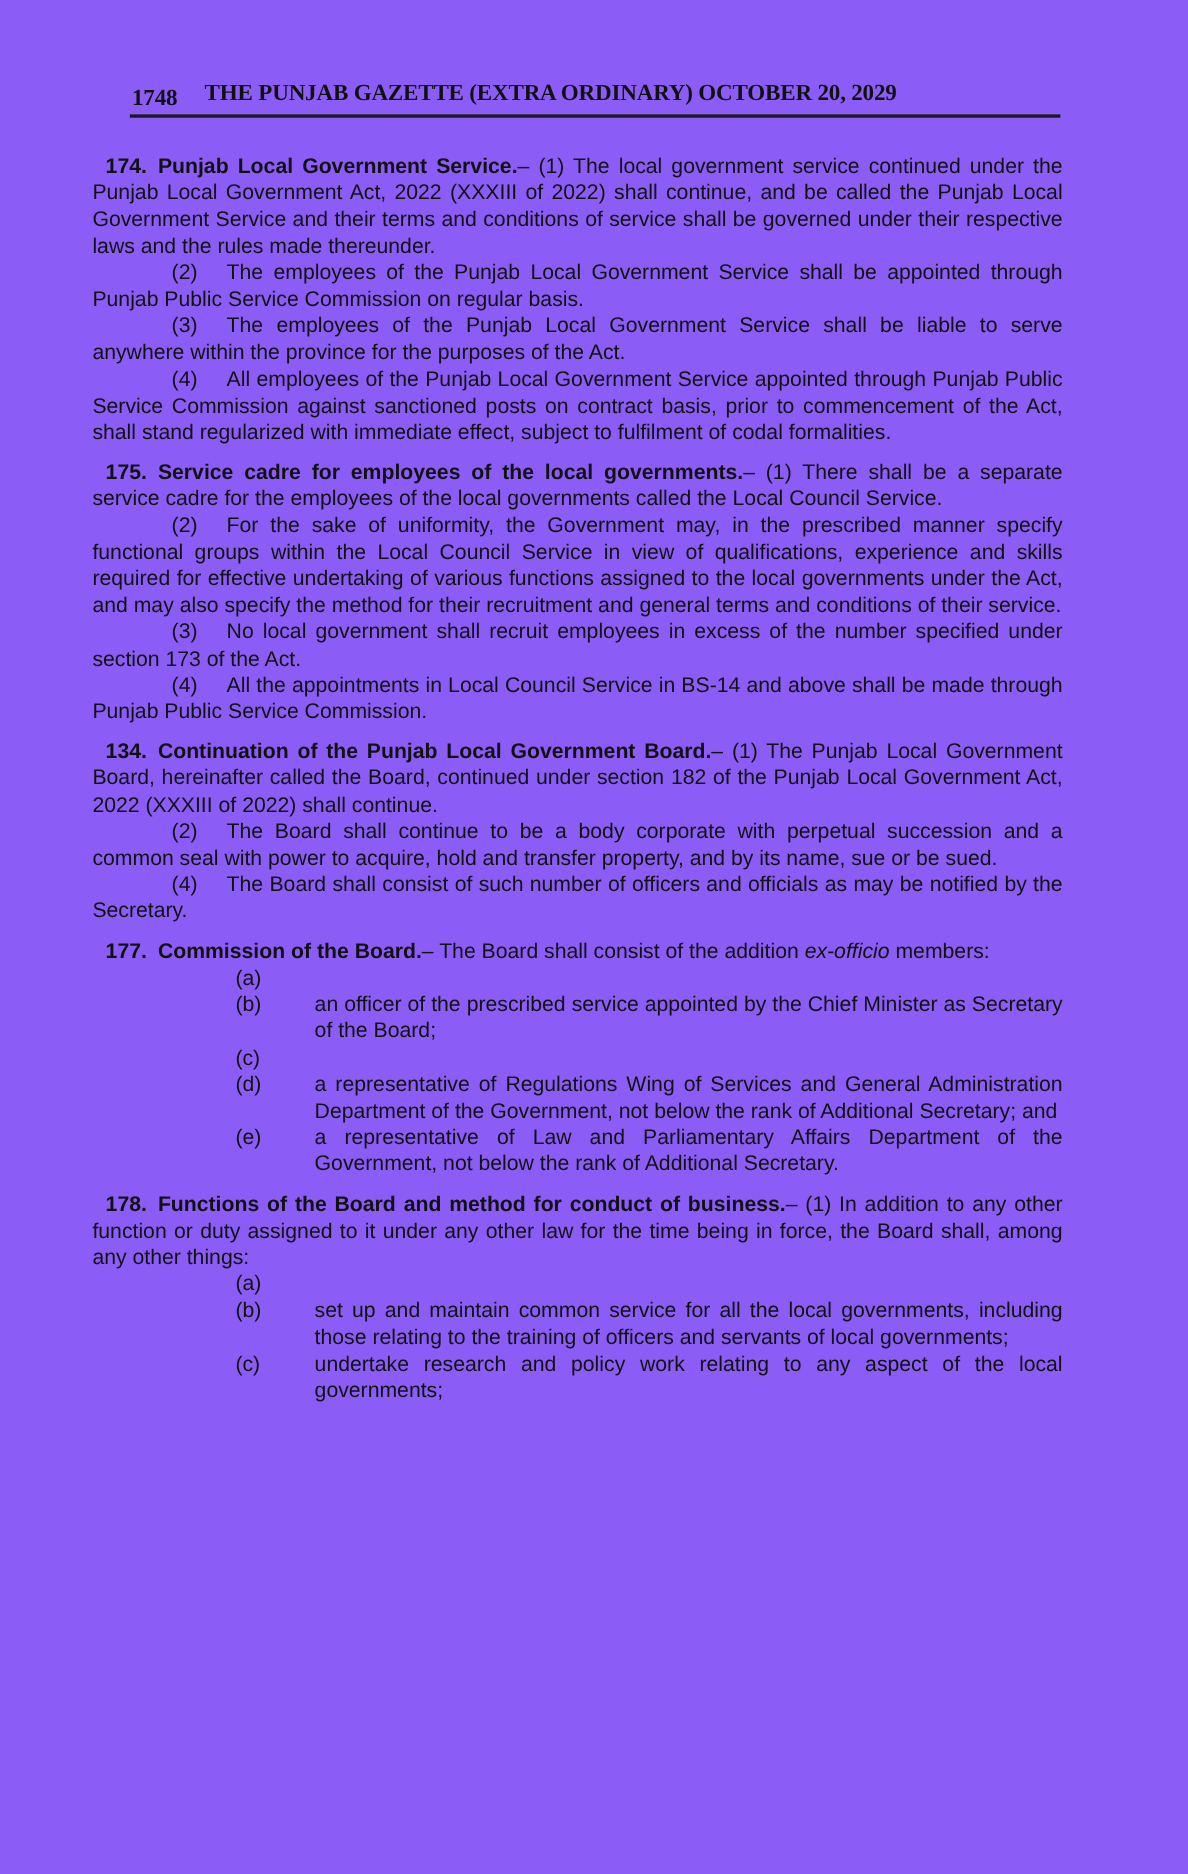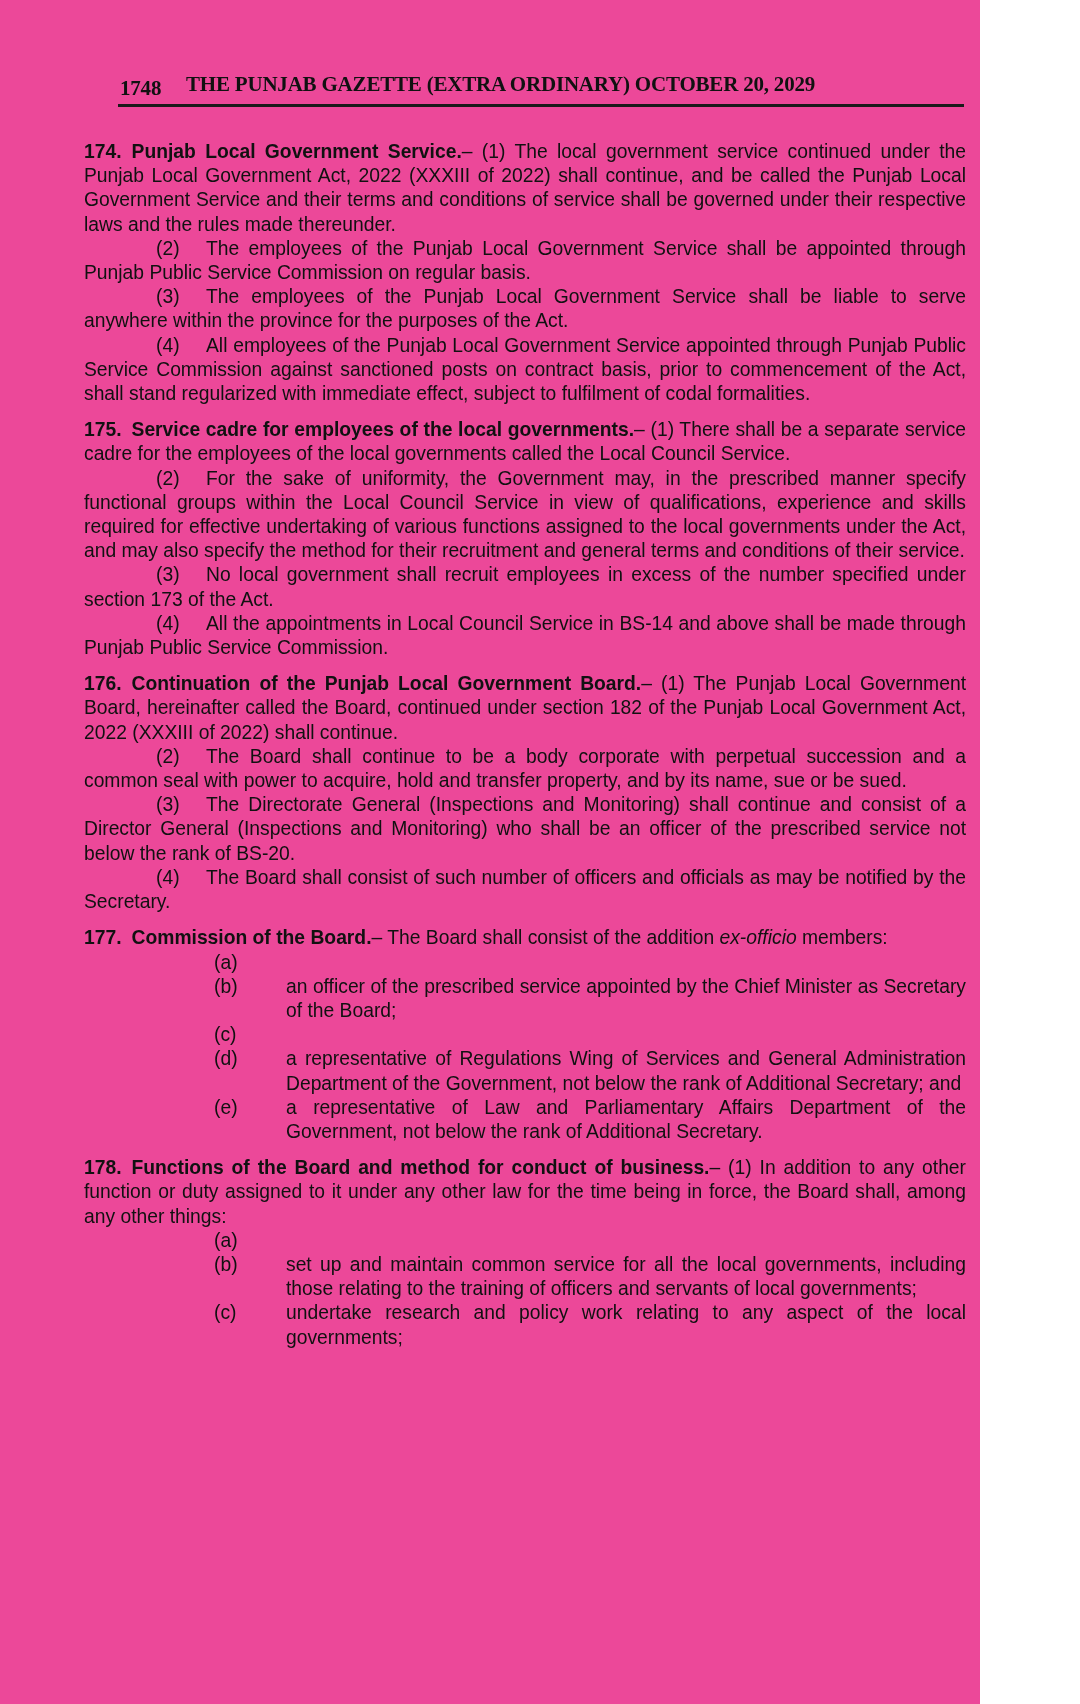--- a/index.html
+++ b/index.html
@@ -1,31 +1,31 @@
 <!DOCTYPE html>
 <html><head>
   <meta charset="utf-8">
   <style>
     html, body { margin: 0; padding: 0; background: #ffffff; }
     body { width: 1080px; height: 1704px; position: relative; overflow: hidden; color: #111; }
-    .page { position: absolute; left: 0; top: 0; width: 980px; height: 1704px; background: #ec4899; }
+    .page { position: absolute; left: 0; top: 0; width: 1080px; height: 1704px; background: #8b5cf6; }
     .header { position: absolute; left: 118px; top: 64px; width: 846px; height: 40px; }
     .hdr-text { font-family: "Liberation Serif", serif; font-weight: bold; font-size: 21px; letter-spacing: -0.2px; }
     .hdr-num { position: absolute; left: 2px; top: 12px; }
     .hdr-title { position: absolute; left: 68px; top: 8px; }
     .hdr-rule { position: absolute; left: 0; top: 40px; width: 846px; height: 3px; background: #1a1a1a; }
 
     .body-text { position: absolute; left: 84px; top: 140px; width: 882px;
       font-family: "Liberation Sans Narrow", "Liberation Sans", sans-serif;
       font-size: 19.3px; line-height: 24.2px; text-align: justify; }
     .body-text p { margin: 0; }
     .sec { margin-top: 12px !important; }
     .sec:first-child { margin-top: 0 !important; }
     .sec-num, .sec-head { font-weight: bold; }
-    .sec-num { margin-right: 10px; }
+    .sec-num { margin-right: 10px; margin-left: 12px; }
     .sub { text-indent: 72px; }
     .sub-label { display: inline-block; width: 50px; text-indent: 0; }
     .item { display: flex; margin: 0; }
     .item-label { width: 72px; flex: 0 0 72px; margin-left: 130px; }
     .item-text { flex: 1; text-align: justify; }
     em { font-style: italic; }
   </style>
 </head>
 <body>
 
@@ -47,24 +47,23 @@
     <p class="sub"><span class="sub-label">(4)</span><span>All employees of the Punjab Local Government Service appointed through Punjab Public Service Commission against sanctioned posts on contract basis, prior to commencement of the Act, shall stand regularized with immediate effect, subject to fulfilment of codal formalities.</span></p>
 
     <p class="sec">
       <span class="sec-num">175.</span><span class="sec-head">Service cadre for employees of the local governments.</span><span>– (1) There shall be a separate service cadre for the employees of the local governments called the Local Council Service.</span>
     </p>
     <p class="sub"><span class="sub-label">(2)</span><span>For the sake of uniformity, the Government may, in the prescribed manner specify functional groups within the Local Council Service in view of qualifications, experience and skills required for effective undertaking of various functions assigned to the local governments under the Act, and may also specify the method for their recruitment and general terms and conditions of their service.</span></p>
     <p class="sub"><span class="sub-label">(3)</span><span>No local government shall recruit employees in excess of the number specified under section 173 of the Act.</span></p>
     <p class="sub"><span class="sub-label">(4)</span><span>All the appointments in Local Council Service in BS-14 and above shall be made through Punjab Public Service Commission.</span></p>
 
     <p class="sec">
-      <span class="sec-num">176.</span><span class="sec-head">Continuation of the Punjab Local Government Board.</span><span>– (1) The Punjab Local Government Board, hereinafter called the Board, continued under section 182 of the Punjab Local Government Act, 2022 (XXXIII of 2022) shall continue.</span>
+      <span class="sec-num">134.</span><span class="sec-head">Continuation of the Punjab Local Government Board.</span><span>– (1) The Punjab Local Government Board, hereinafter called the Board, continued under section 182 of the Punjab Local Government Act, 2022 (XXXIII of 2022) shall continue.</span>
     </p>
     <p class="sub"><span class="sub-label">(2)</span><span>The Board shall continue to be a body corporate with perpetual succession and a common seal with power to acquire, hold and transfer property, and by its name, sue or be sued.</span></p>
-    <p class="sub"><span class="sub-label">(3)</span><span>The Directorate General (Inspections and Monitoring) shall continue and consist of a Director General (Inspections and Monitoring) who shall be an officer of the prescribed service not below the rank of BS-20.</span></p>
     <p class="sub"><span class="sub-label">(4)</span><span>The Board shall consist of such number of officers and officials as may be notified by the Secretary.</span></p>
 
     <p class="sec">
       <span class="sec-num">177.</span><span class="sec-head">Commission of the Board.</span><span>– The Board shall consist of the addition </span><em>ex-officio</em><span> members:</span>
     </p>
     <div class="item">
         <span class="item-label">(a)</span>
       </div>
     <div class="item">
         <span class="item-label">(b)</span>

